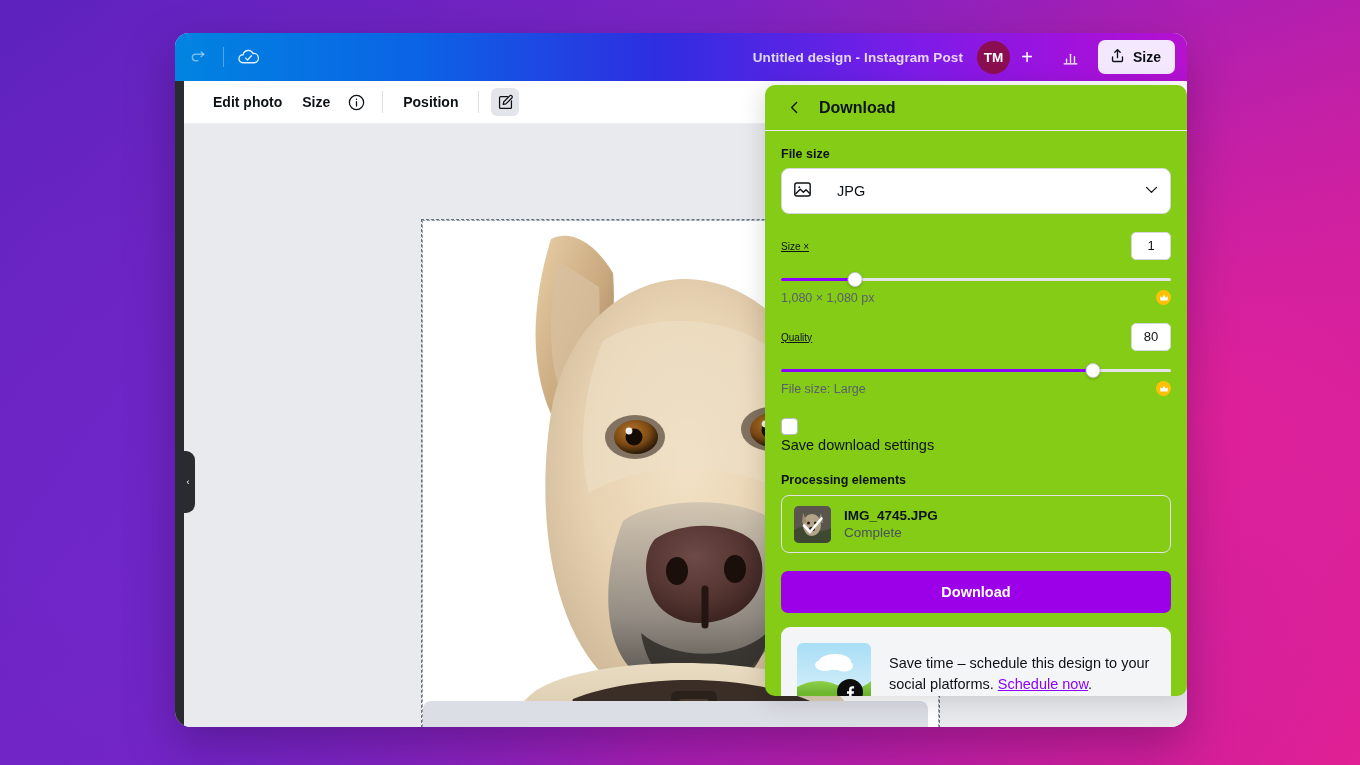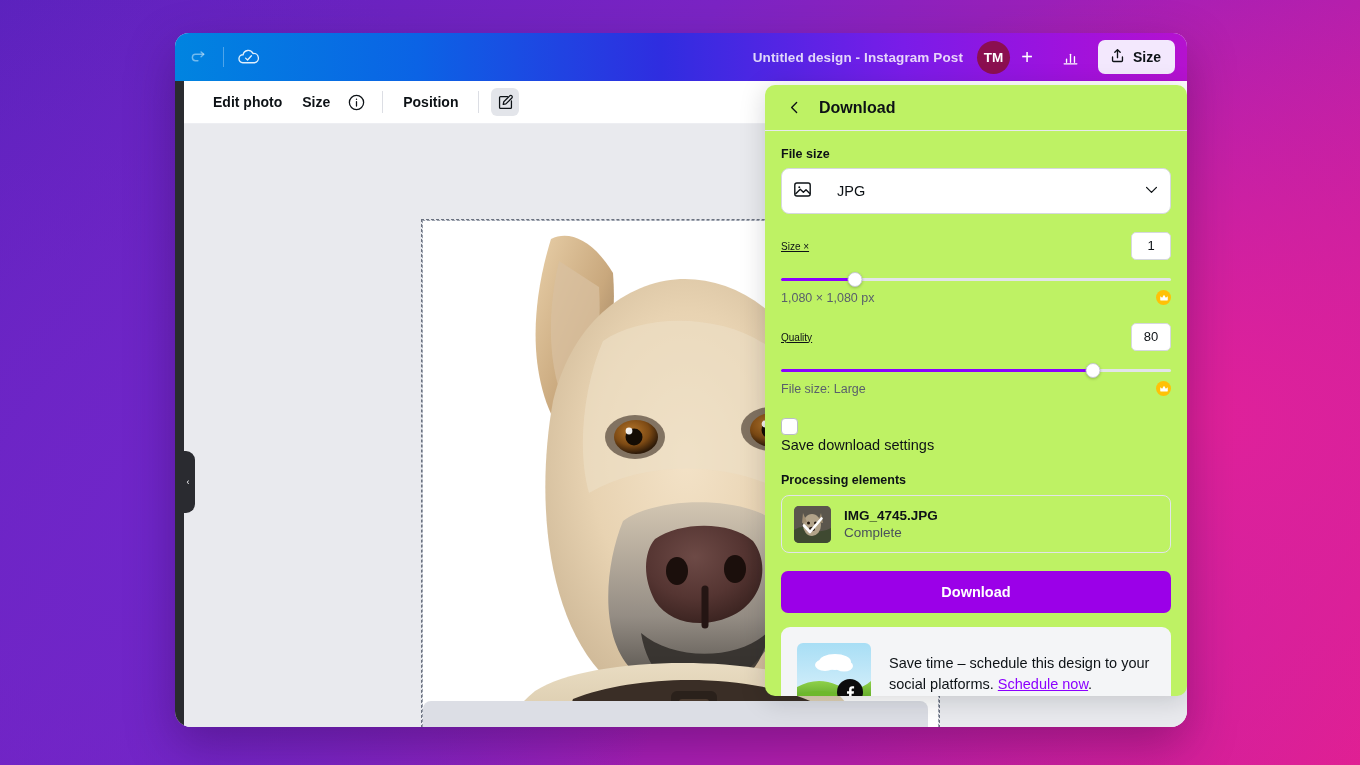--- a/index.html
+++ b/index.html
@@ -114,21 +114,21 @@
   }
   .bottom-bar {
     position: absolute; left: 239px; bottom: -10px; width: 505px; height: 36px;
     background: #dcdee5; border-radius: 8px;
   }
 
   
   .panel {
     position: absolute; left: 590px; top: 52px;
     width: 422px; height: 611px;
-    background: #bef264; border-radius: 10px;
+    background: #84cc16; border-radius: 10px;
     box-shadow: 0 4px 26px rgba(14,19,24,.17);
     z-index: 6; display: flex; flex-direction: column;
   }
   .panel-head {
     height: 46px; display: flex; align-items: center; gap: 14px;
     padding: 0 18px; border-bottom: 1px solid #e7e9ed; flex: 0 0 auto;
   }
   .back-btn { width: 22px; height: 22px; display:flex; align-items:center; justify-content:center; cursor: pointer; }
   .panel-title { font-size: 16px; font-weight: 700; color: #0d1216; }
   .panel-body { padding: 16px 16px 0 16px; flex: 1; overflow: hidden; }

